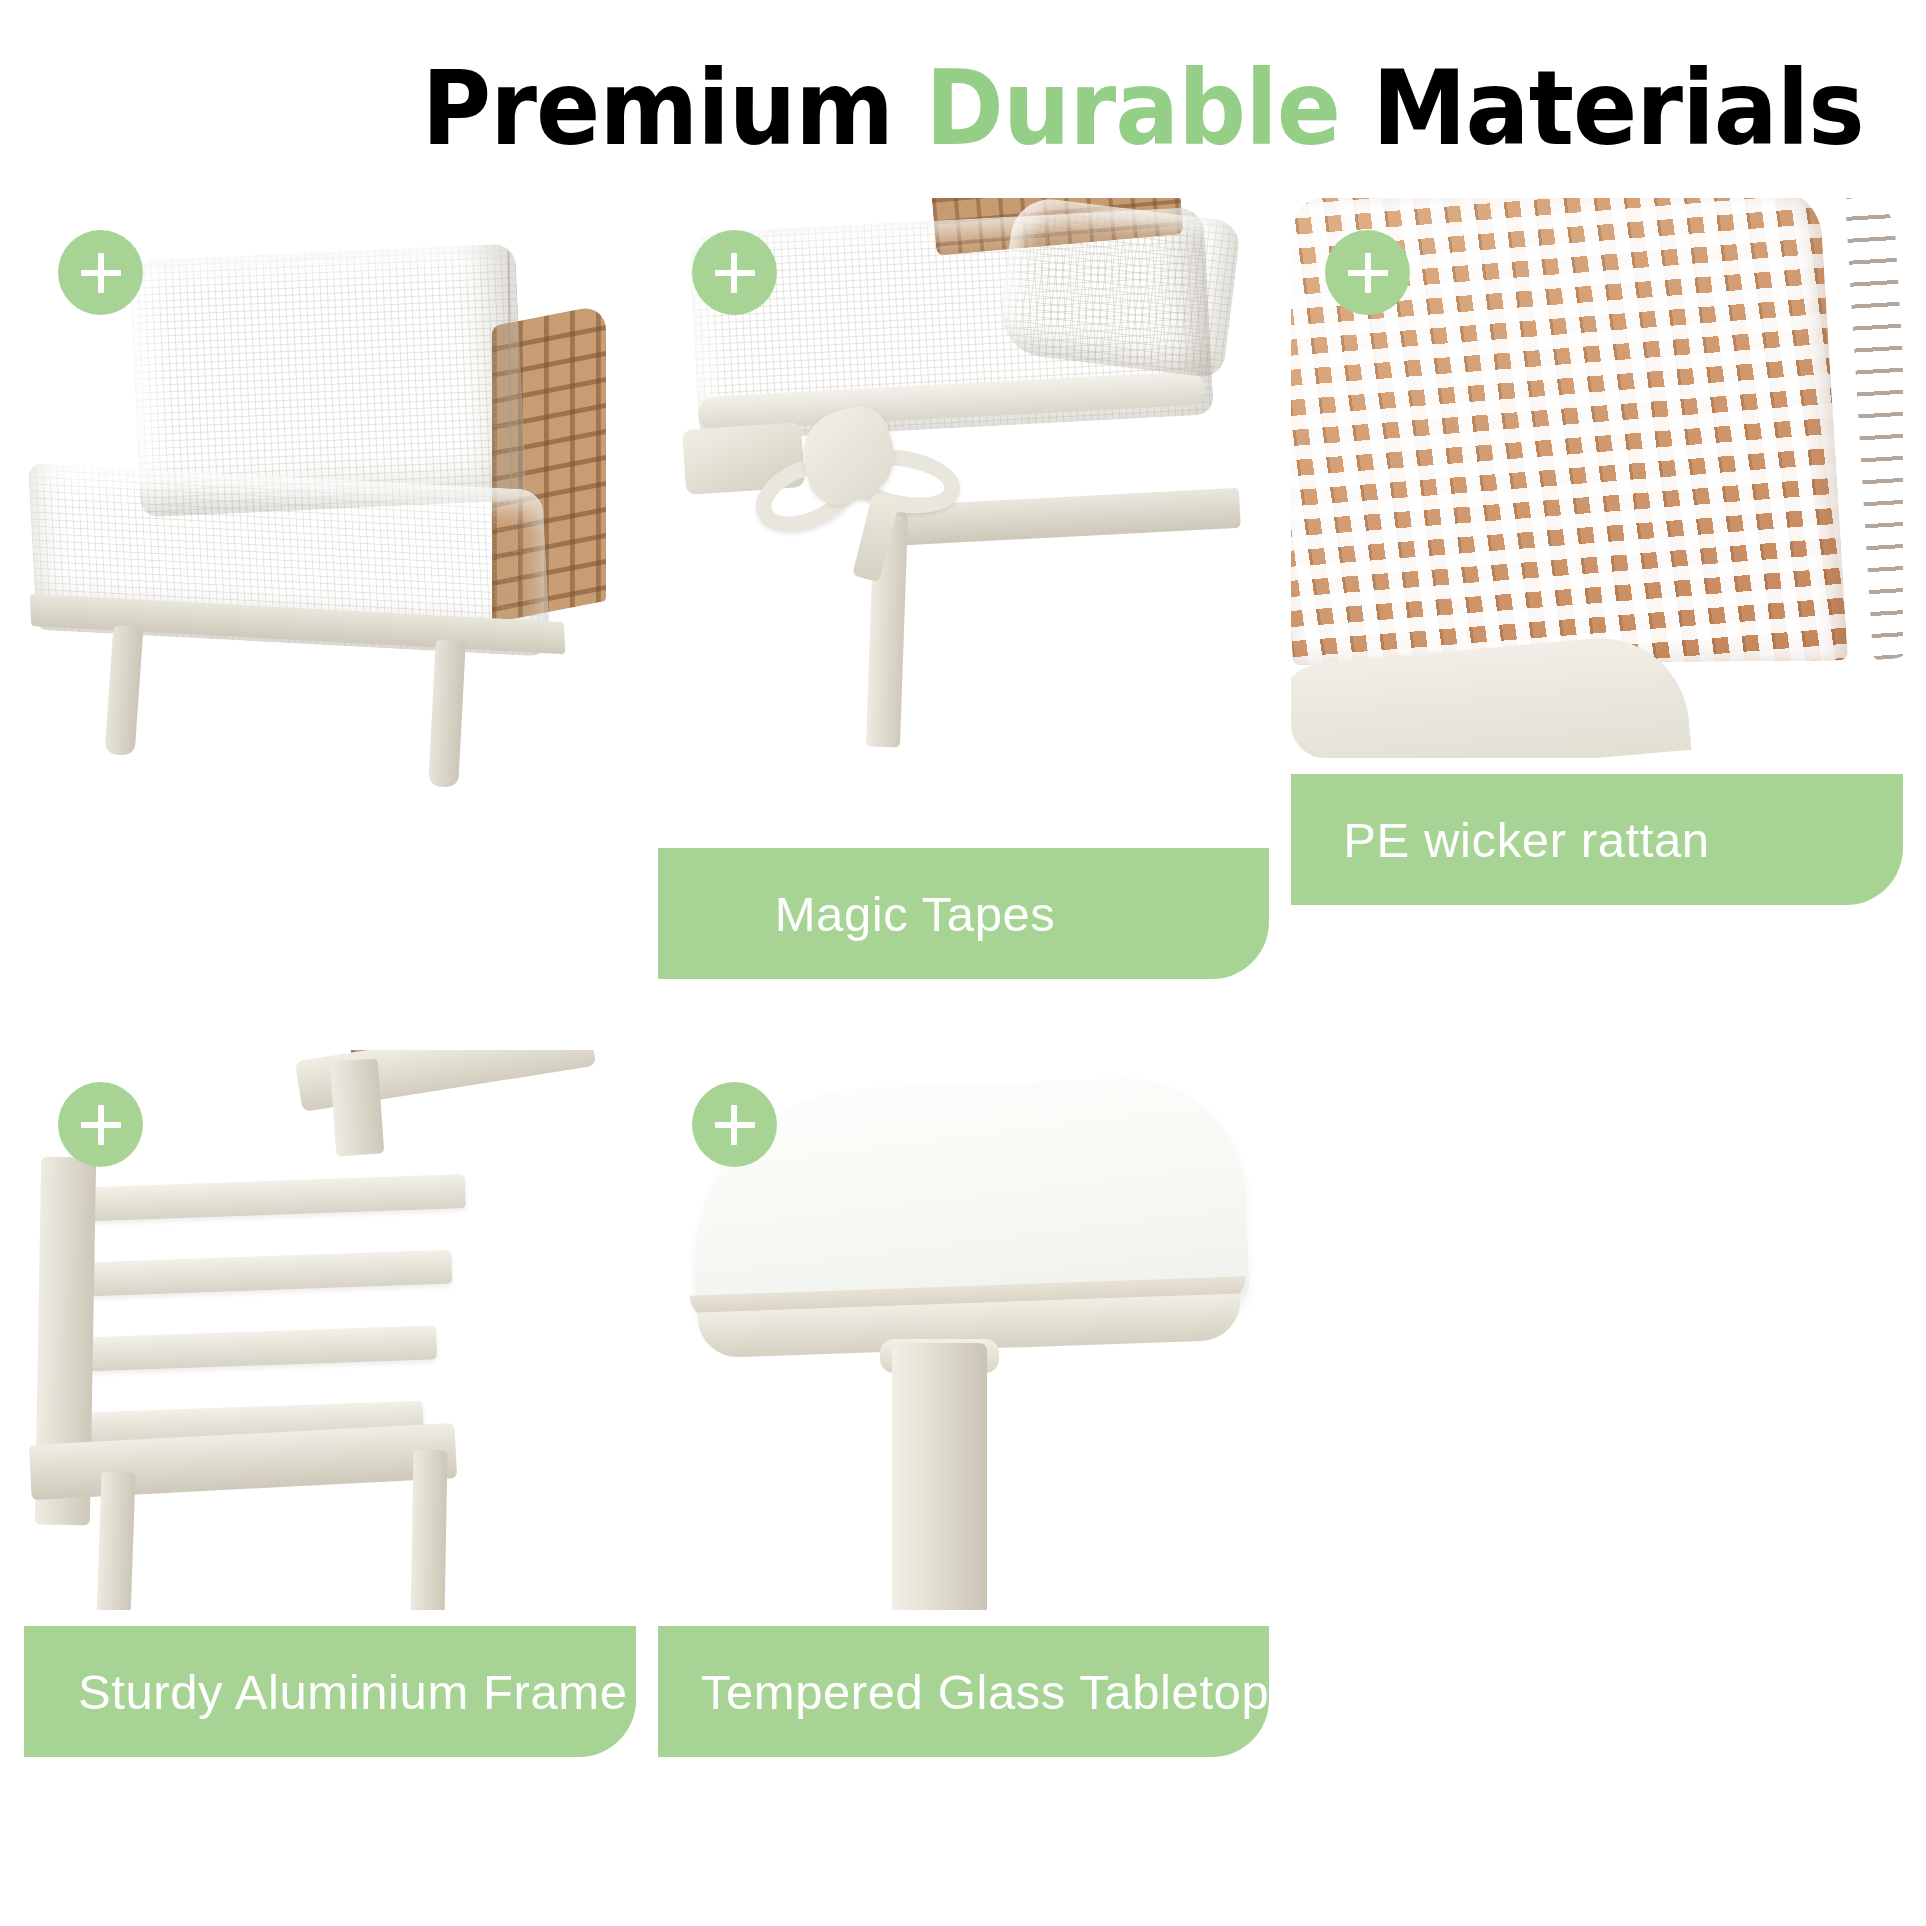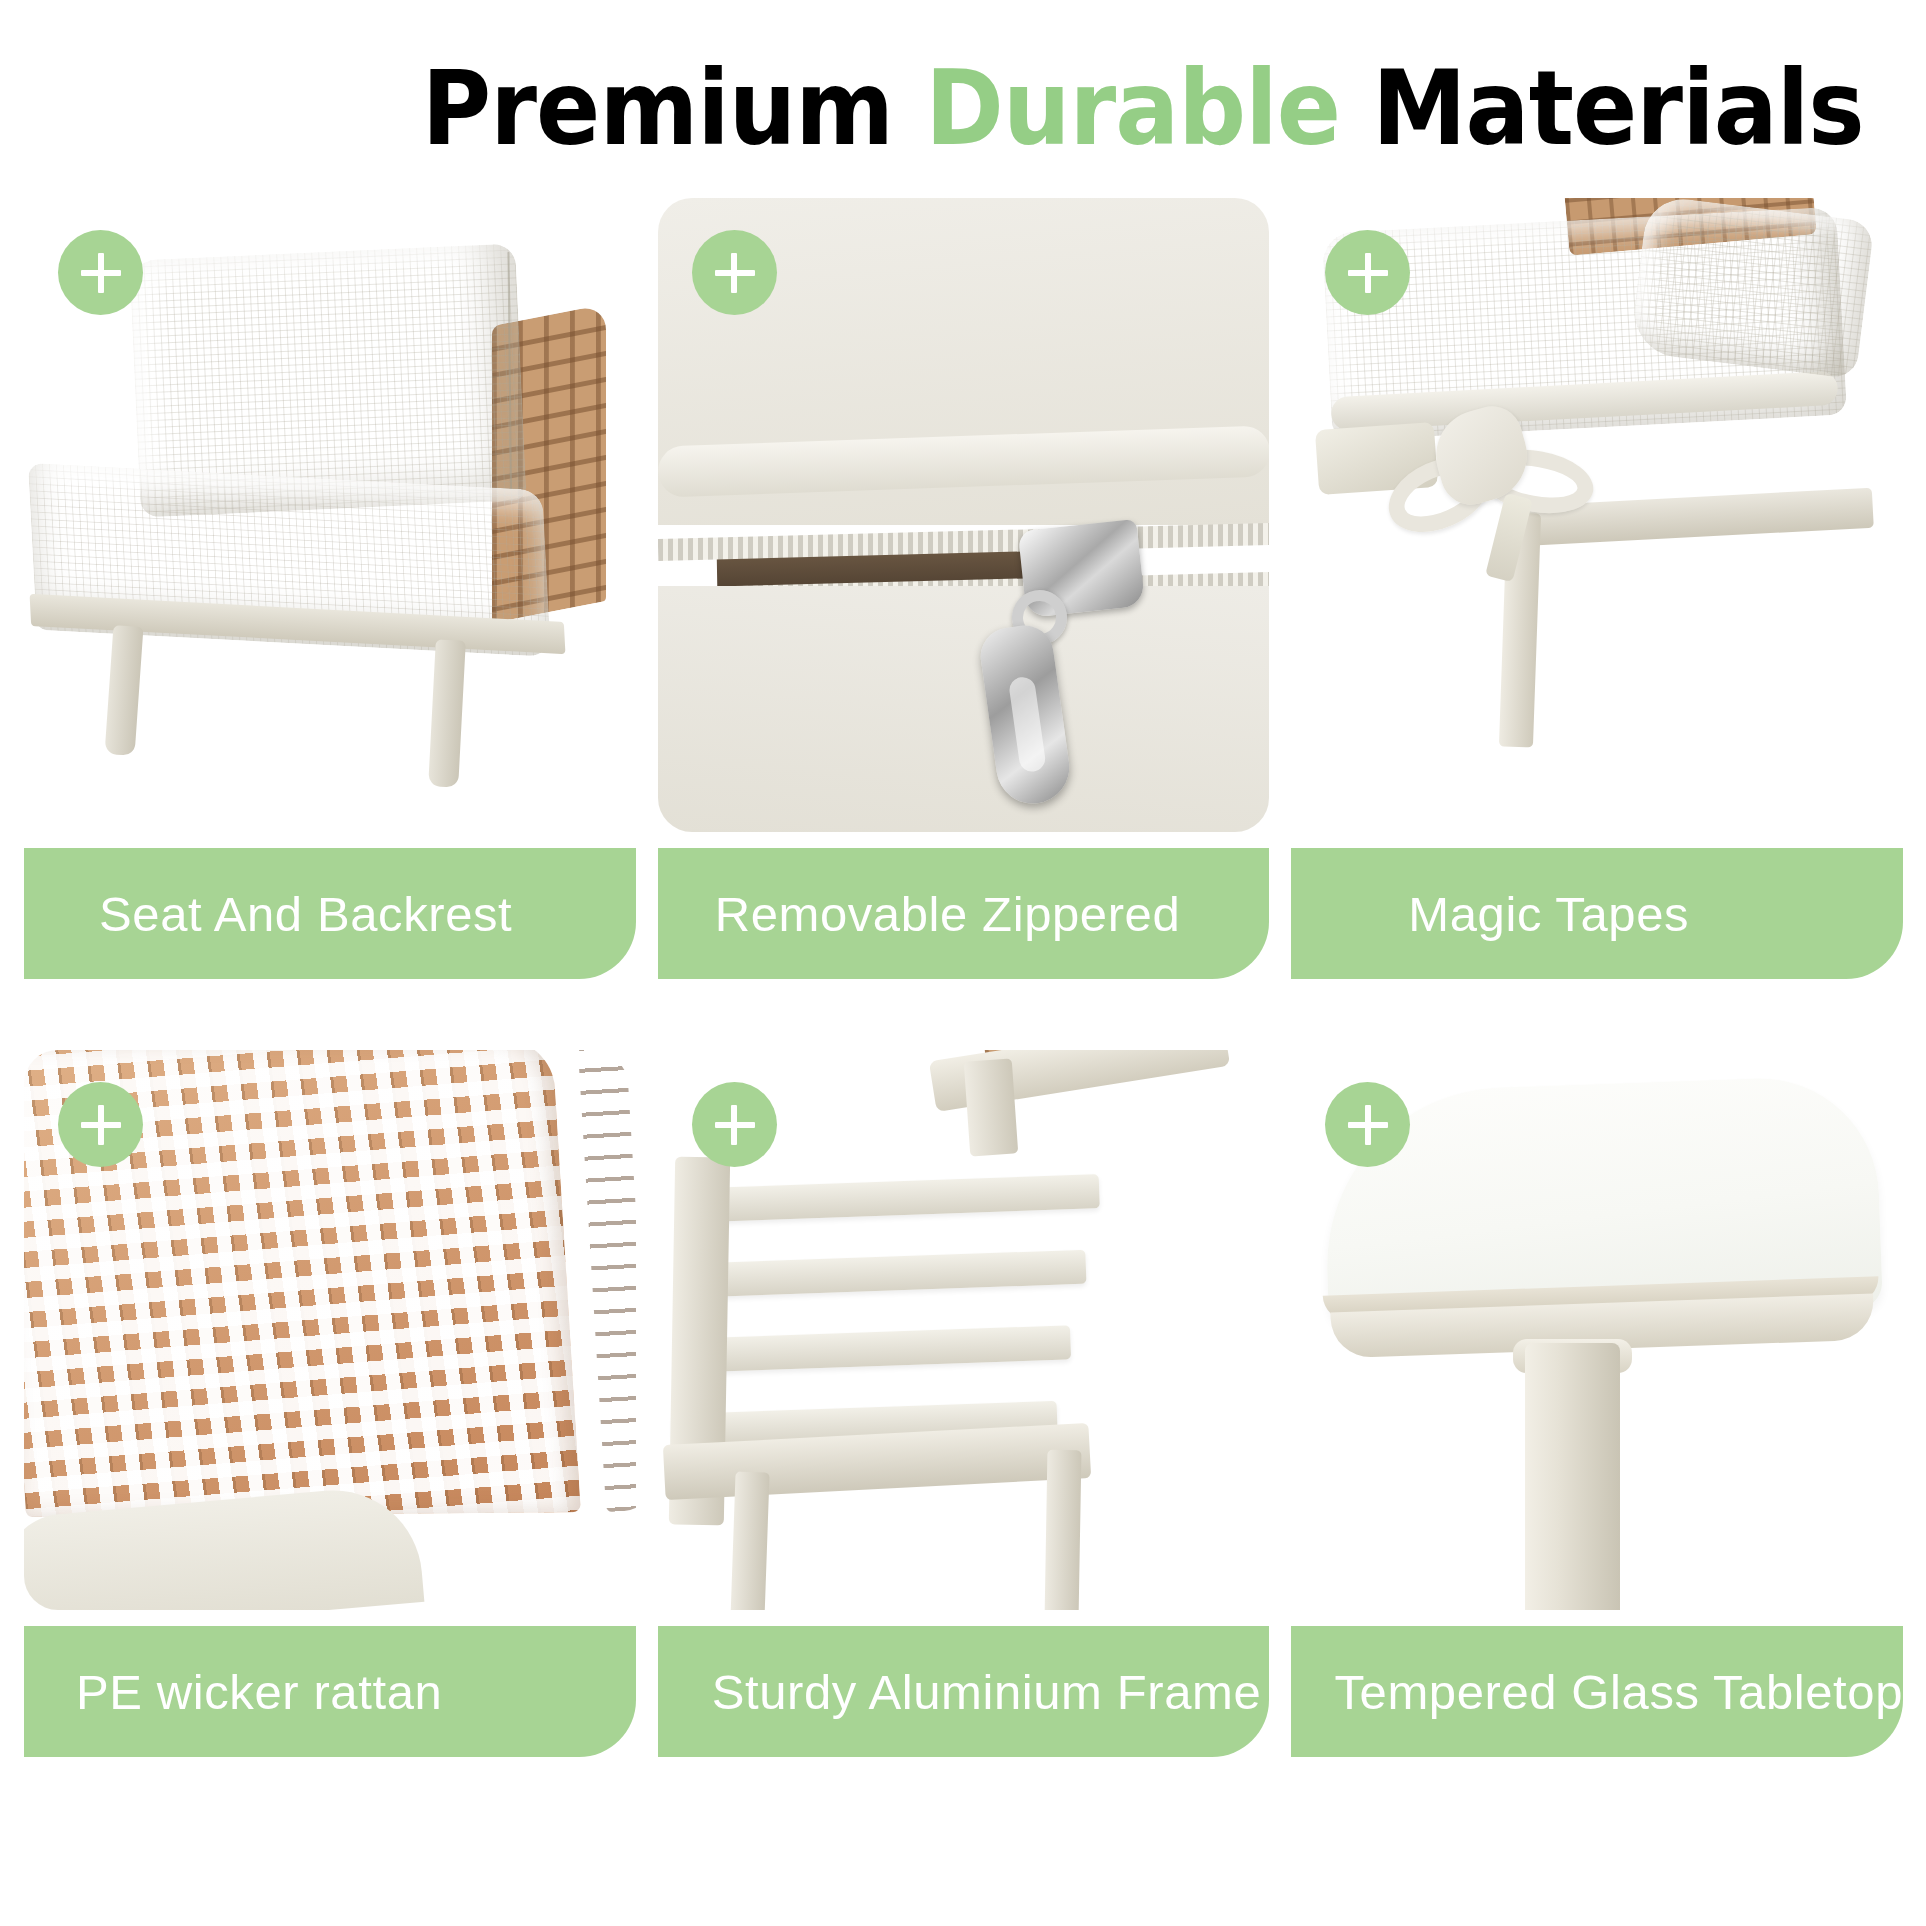--- a/index.html
+++ b/index.html
@@ -367,44 +367,22 @@
         <div class="back cushion weave">
             <div class="seam"></div>
           </div>
         <div class="seat cushion weave"></div>
         <div class="rail"></div>
         <div class="legA"></div>
         <div class="legB"></div>
       </div>
       <div class="badge"></div>
     </div>
-    <div class="cap c1">
-      <span>Seat And Backrest</span>
-    </div>
   </div>
 
-  <div class="card">
-    <div class="photo" id="p2">
-      <div class="scene">
-        <div class="fabTop weave-fine"></div>
-        <div class="pipe"></div>
-        <div class="gap"></div>
-        <div class="teethT"></div>
-        <div class="teethB"></div>
-        <div class="fabBot weave-fine"></div>
-        <div class="slider"></div>
-        <div class="pullring"></div>
-        <div class="pull"></div>
-      </div>
-      <div class="badge"></div>
-    </div>
-    <div class="cap c2">
-      <span>Removable Zippered</span>
-    </div>
-  </div>
 
   <div class="card">
     <div class="photo" id="p3">
       <div class="scene">
         <div class="rattanTop"></div>
         <div class="cush cushion weave"></div>
         <div class="cushPipe"></div>
         <div class="pillow cushion weave"></div>
         <div class="rail2"></div>
         <div class="barL"></div>

